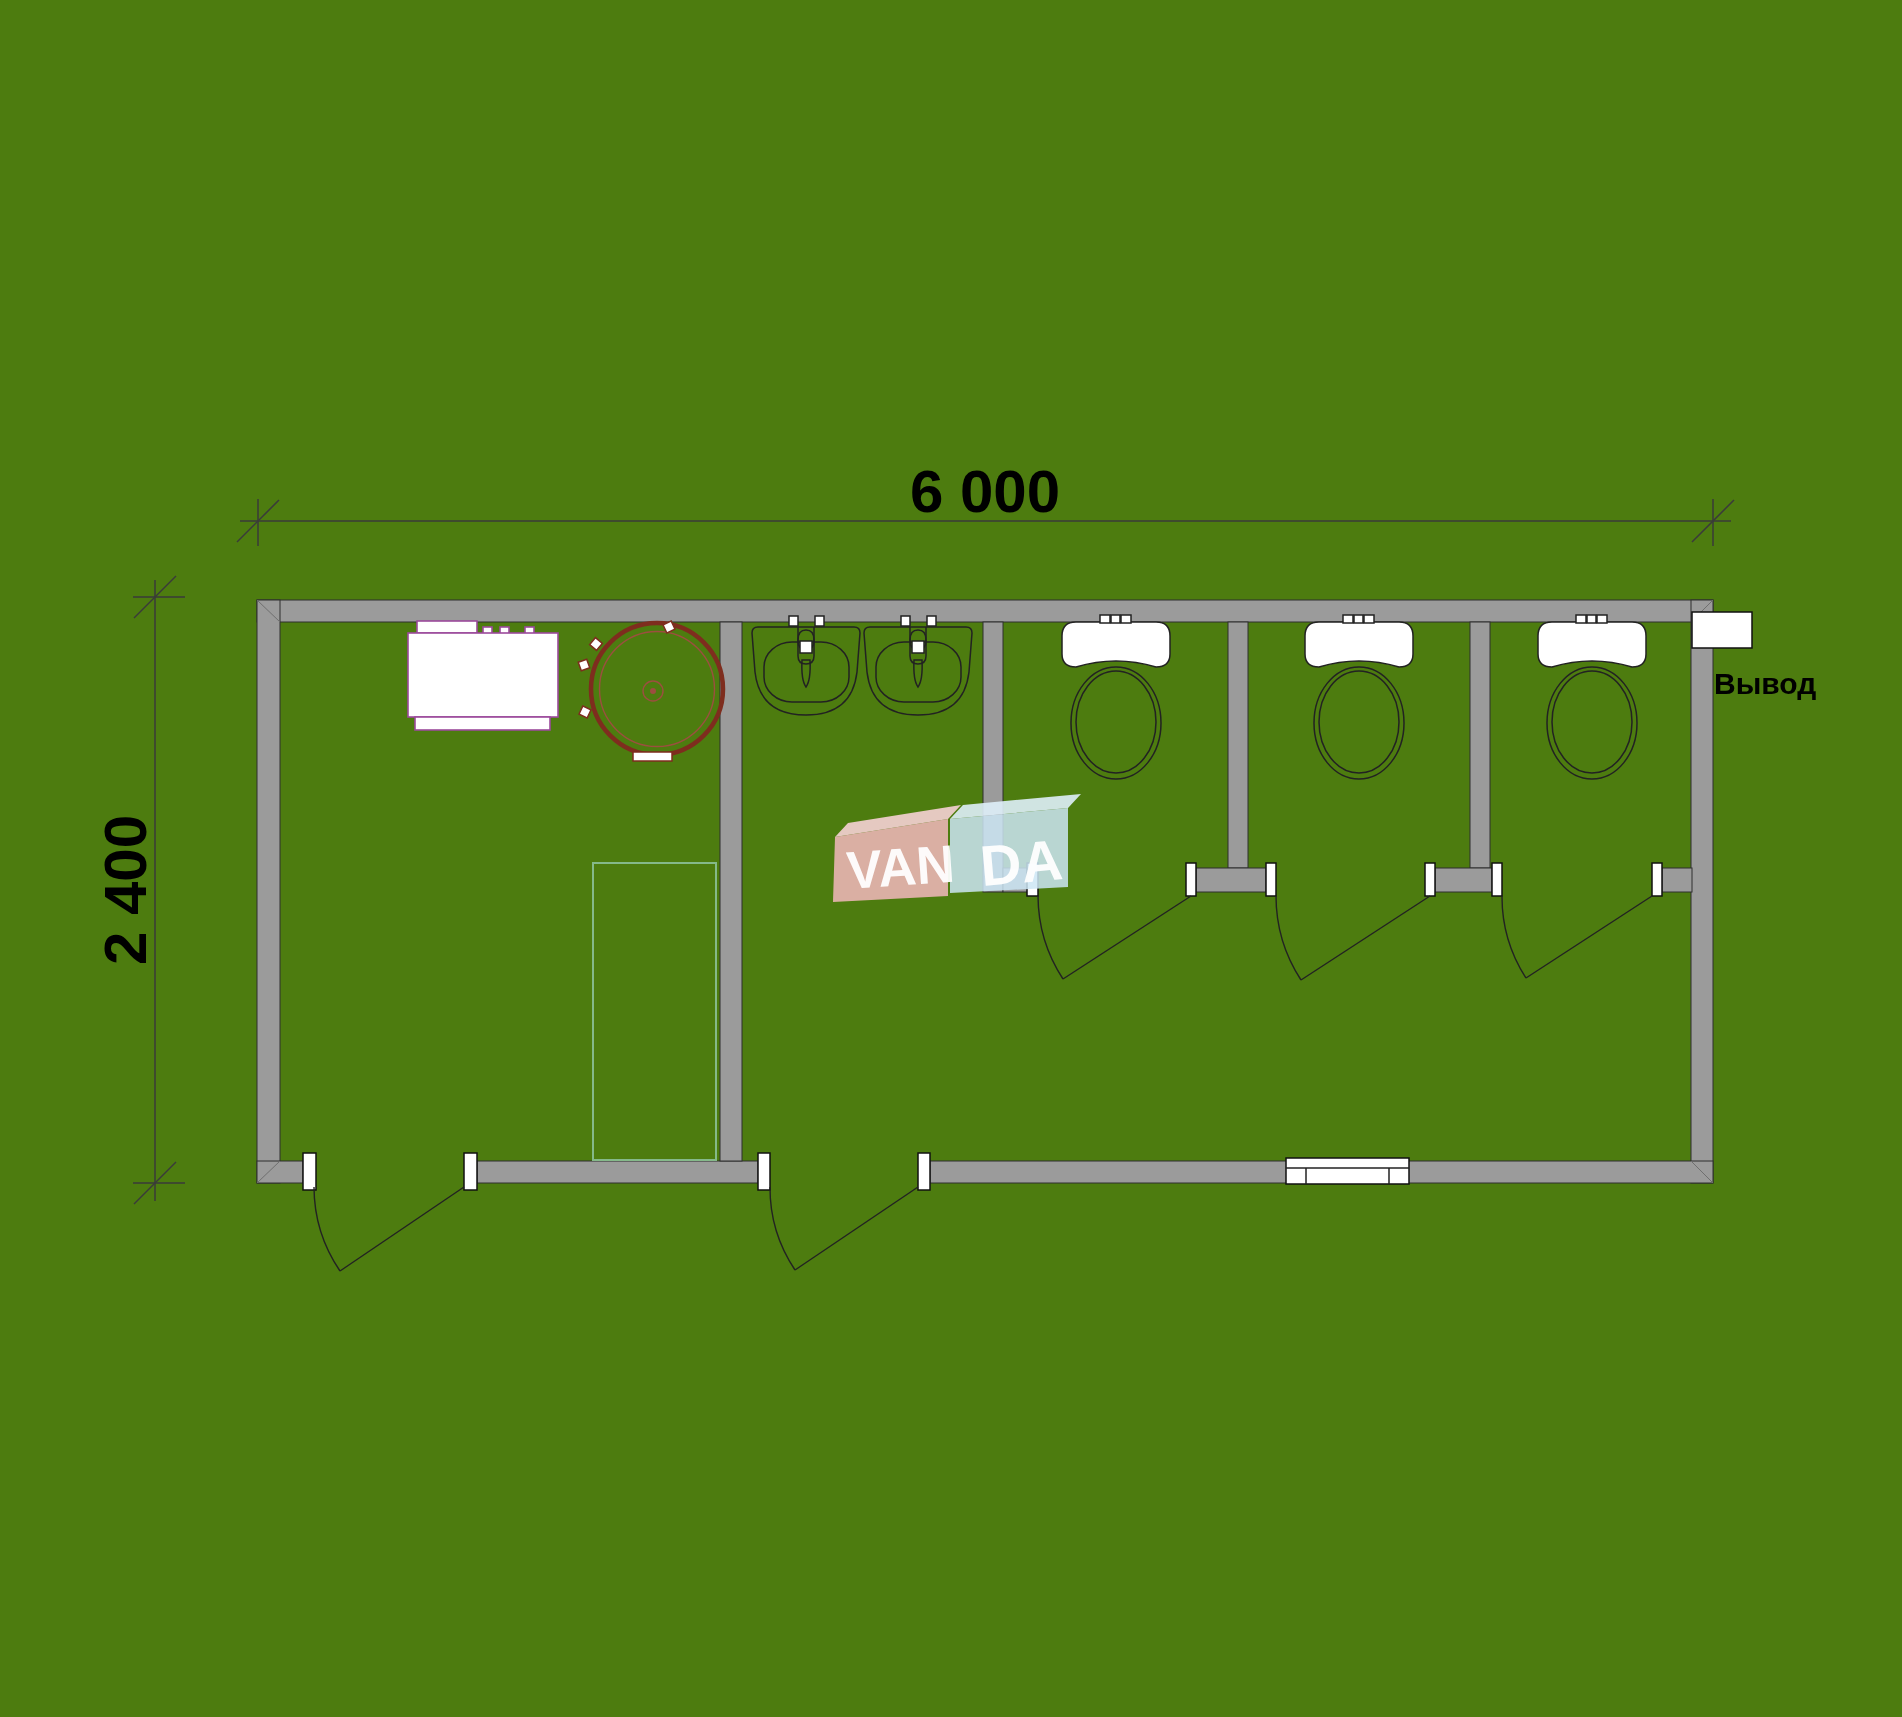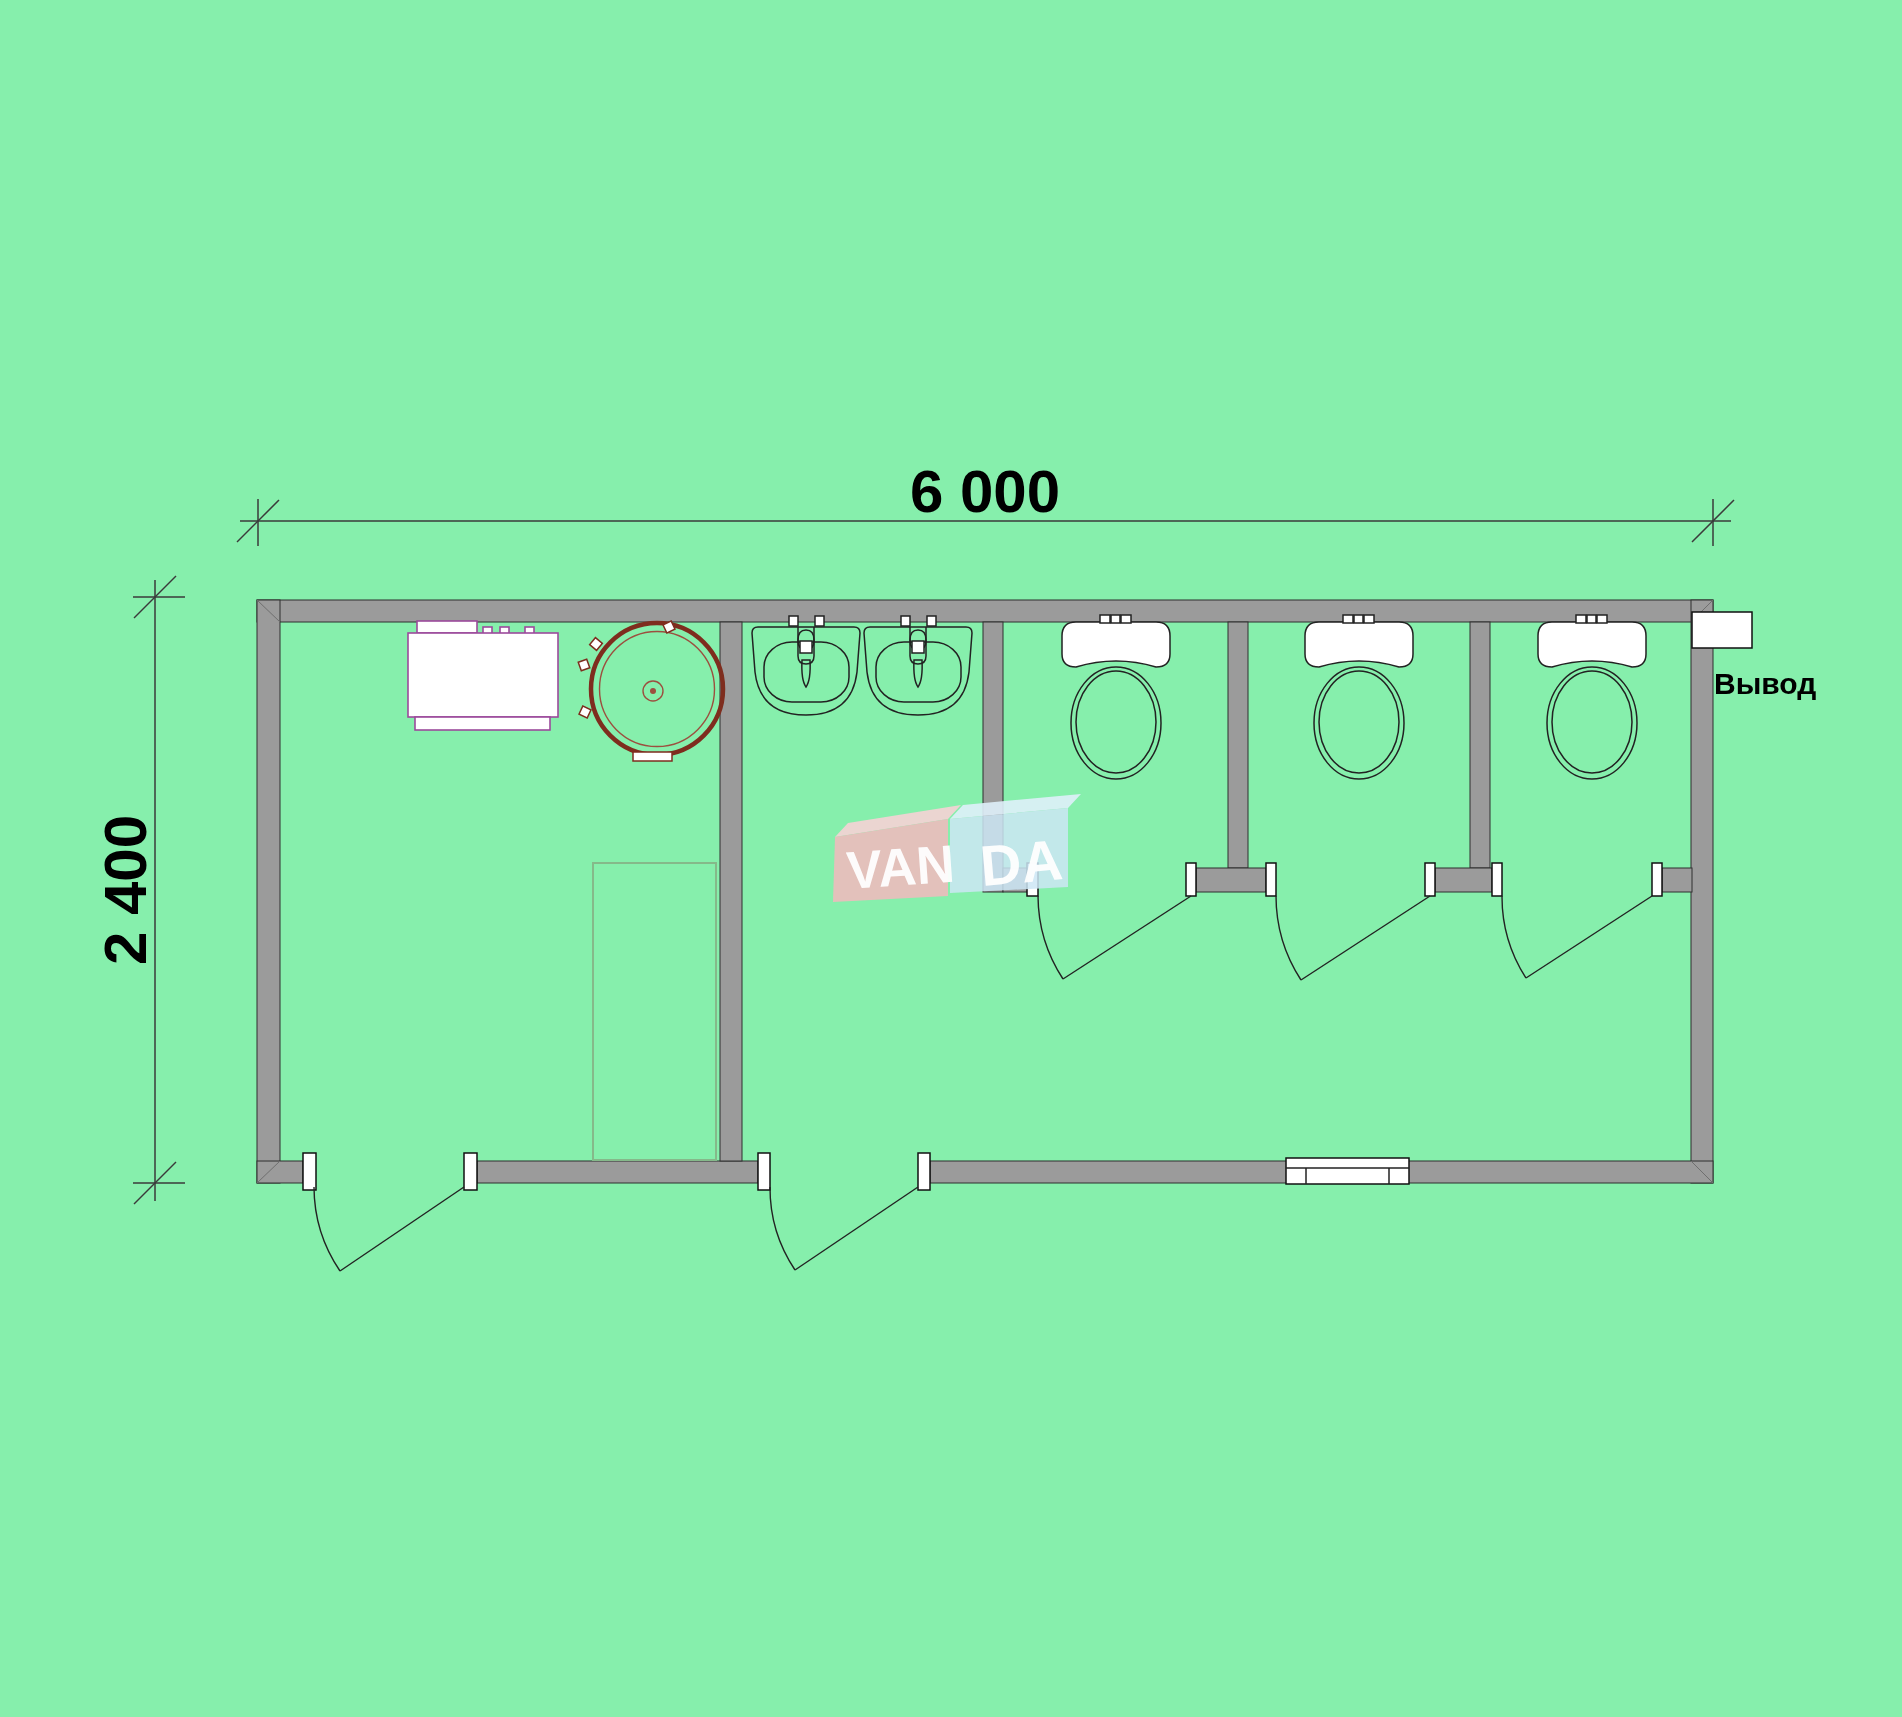--- a/index.html
+++ b/index.html
@@ -1,16 +1,16 @@
 <!DOCTYPE html>
 <html style="--wall: #9b9b9b; --wall-outline: #2f2f2f; --line: #222222; --dim: #3a3a3a; --boiler-magenta: #9c4a9c; --tank-red: #7e2d1e; --tank-red-light: #9c4f3f; --shower-green: #85b98a; --wm-pink: #f3b9bd; --wm-pink-light: #f6d2d5; --wm-blue: #cde6f4; --wm-blue-light: #dff0fa; --wm-text: #ffffff;"><head>
 <meta charset="utf-8">
 <style>
   html,body{margin:0;padding:0;background:#ffffff;}
-  .stage{position:relative;width:1902px;height:1717px;background:#86efac;overflow:hidden;
+  .stage{position:relative;width:1902px;height:1717px;background:#4d7c0f;overflow:hidden;
          font-family:"Liberation Sans", sans-serif;}
   svg{position:absolute;left:0;top:0;}
   .wall{fill:var(--wall,#9b9b9b);stroke:var(--wall-outline,#2f2f2f);stroke-width:1;}
   .miter{stroke:#6f6f6f;stroke-width:1;}
   .jamb{fill:#ffffff;stroke:#111111;stroke-width:1.5;}
   .door{fill:none;stroke:var(--line,#222);stroke-width:1.4;}
   .fix{fill:none;stroke:var(--line,#222);stroke-width:1.5;}
   .fixw{fill:#ffffff;stroke:var(--line,#222);stroke-width:1.5;}
   .dimline{stroke:var(--dim,#3a3a3a);stroke-width:1.5;fill:none;}
   .dimtext{font-weight:bold;font-size:60px;fill:#000;font-family:"Liberation Sans",sans-serif;}

